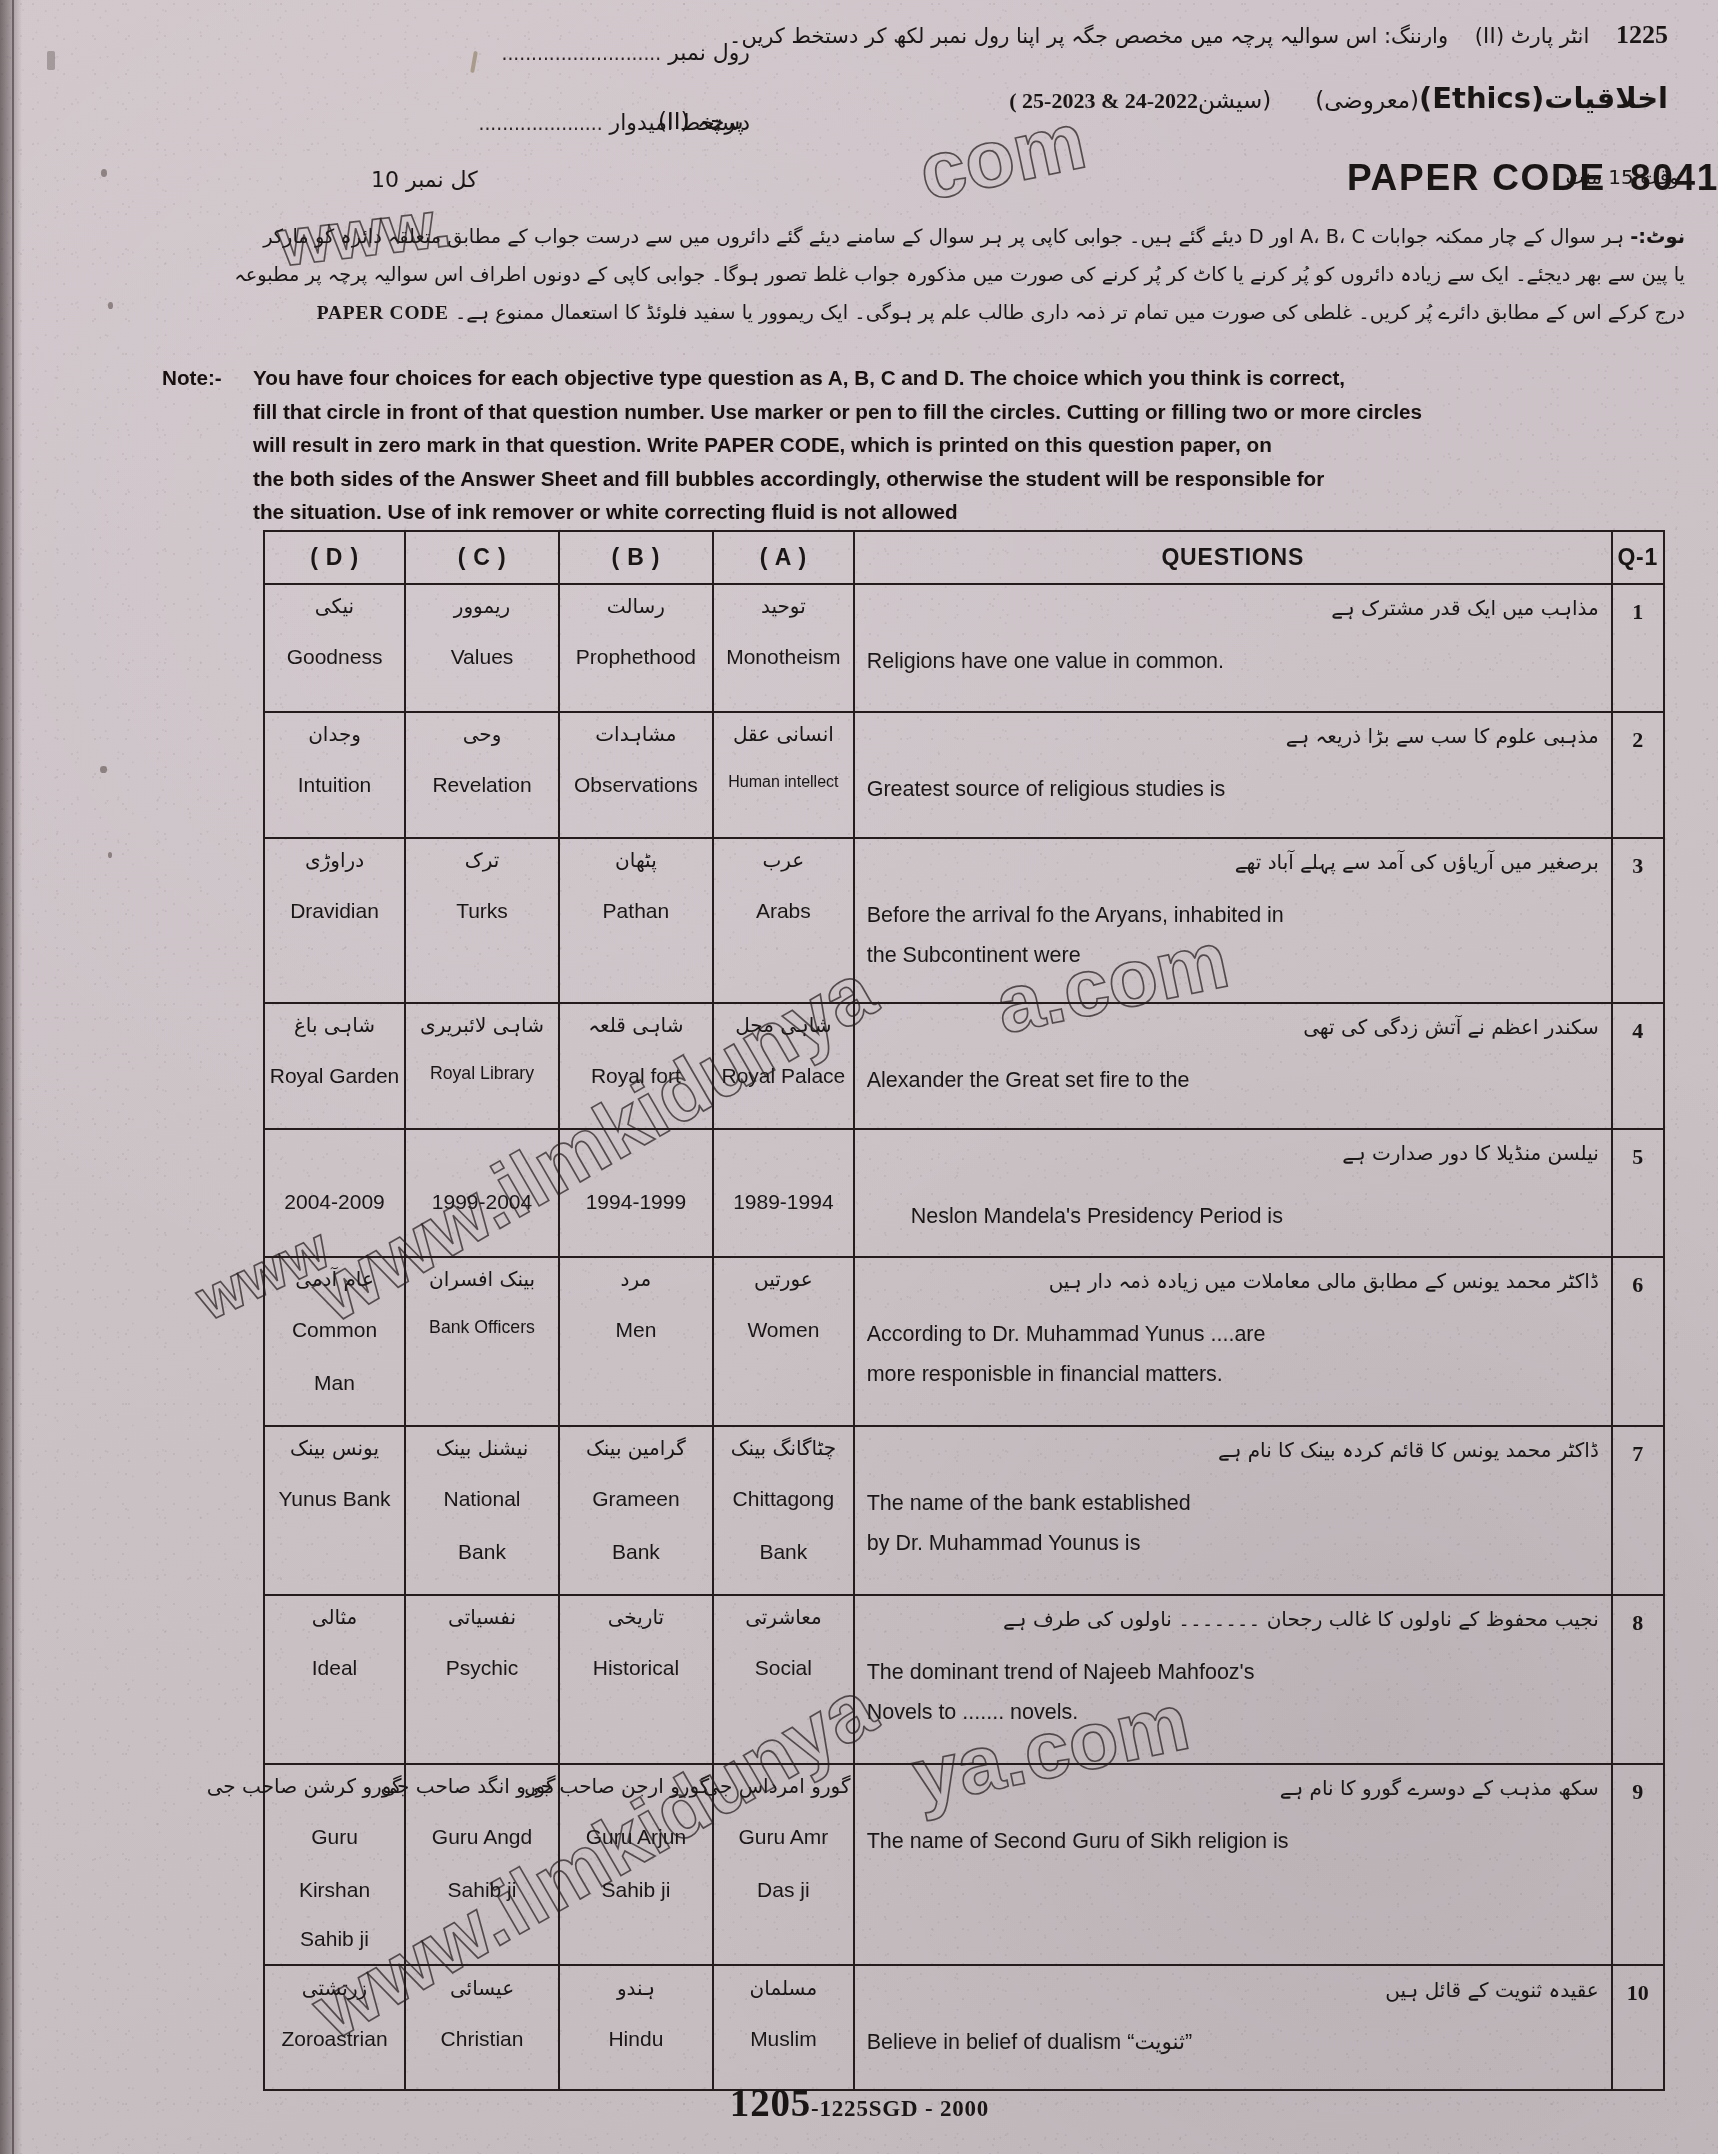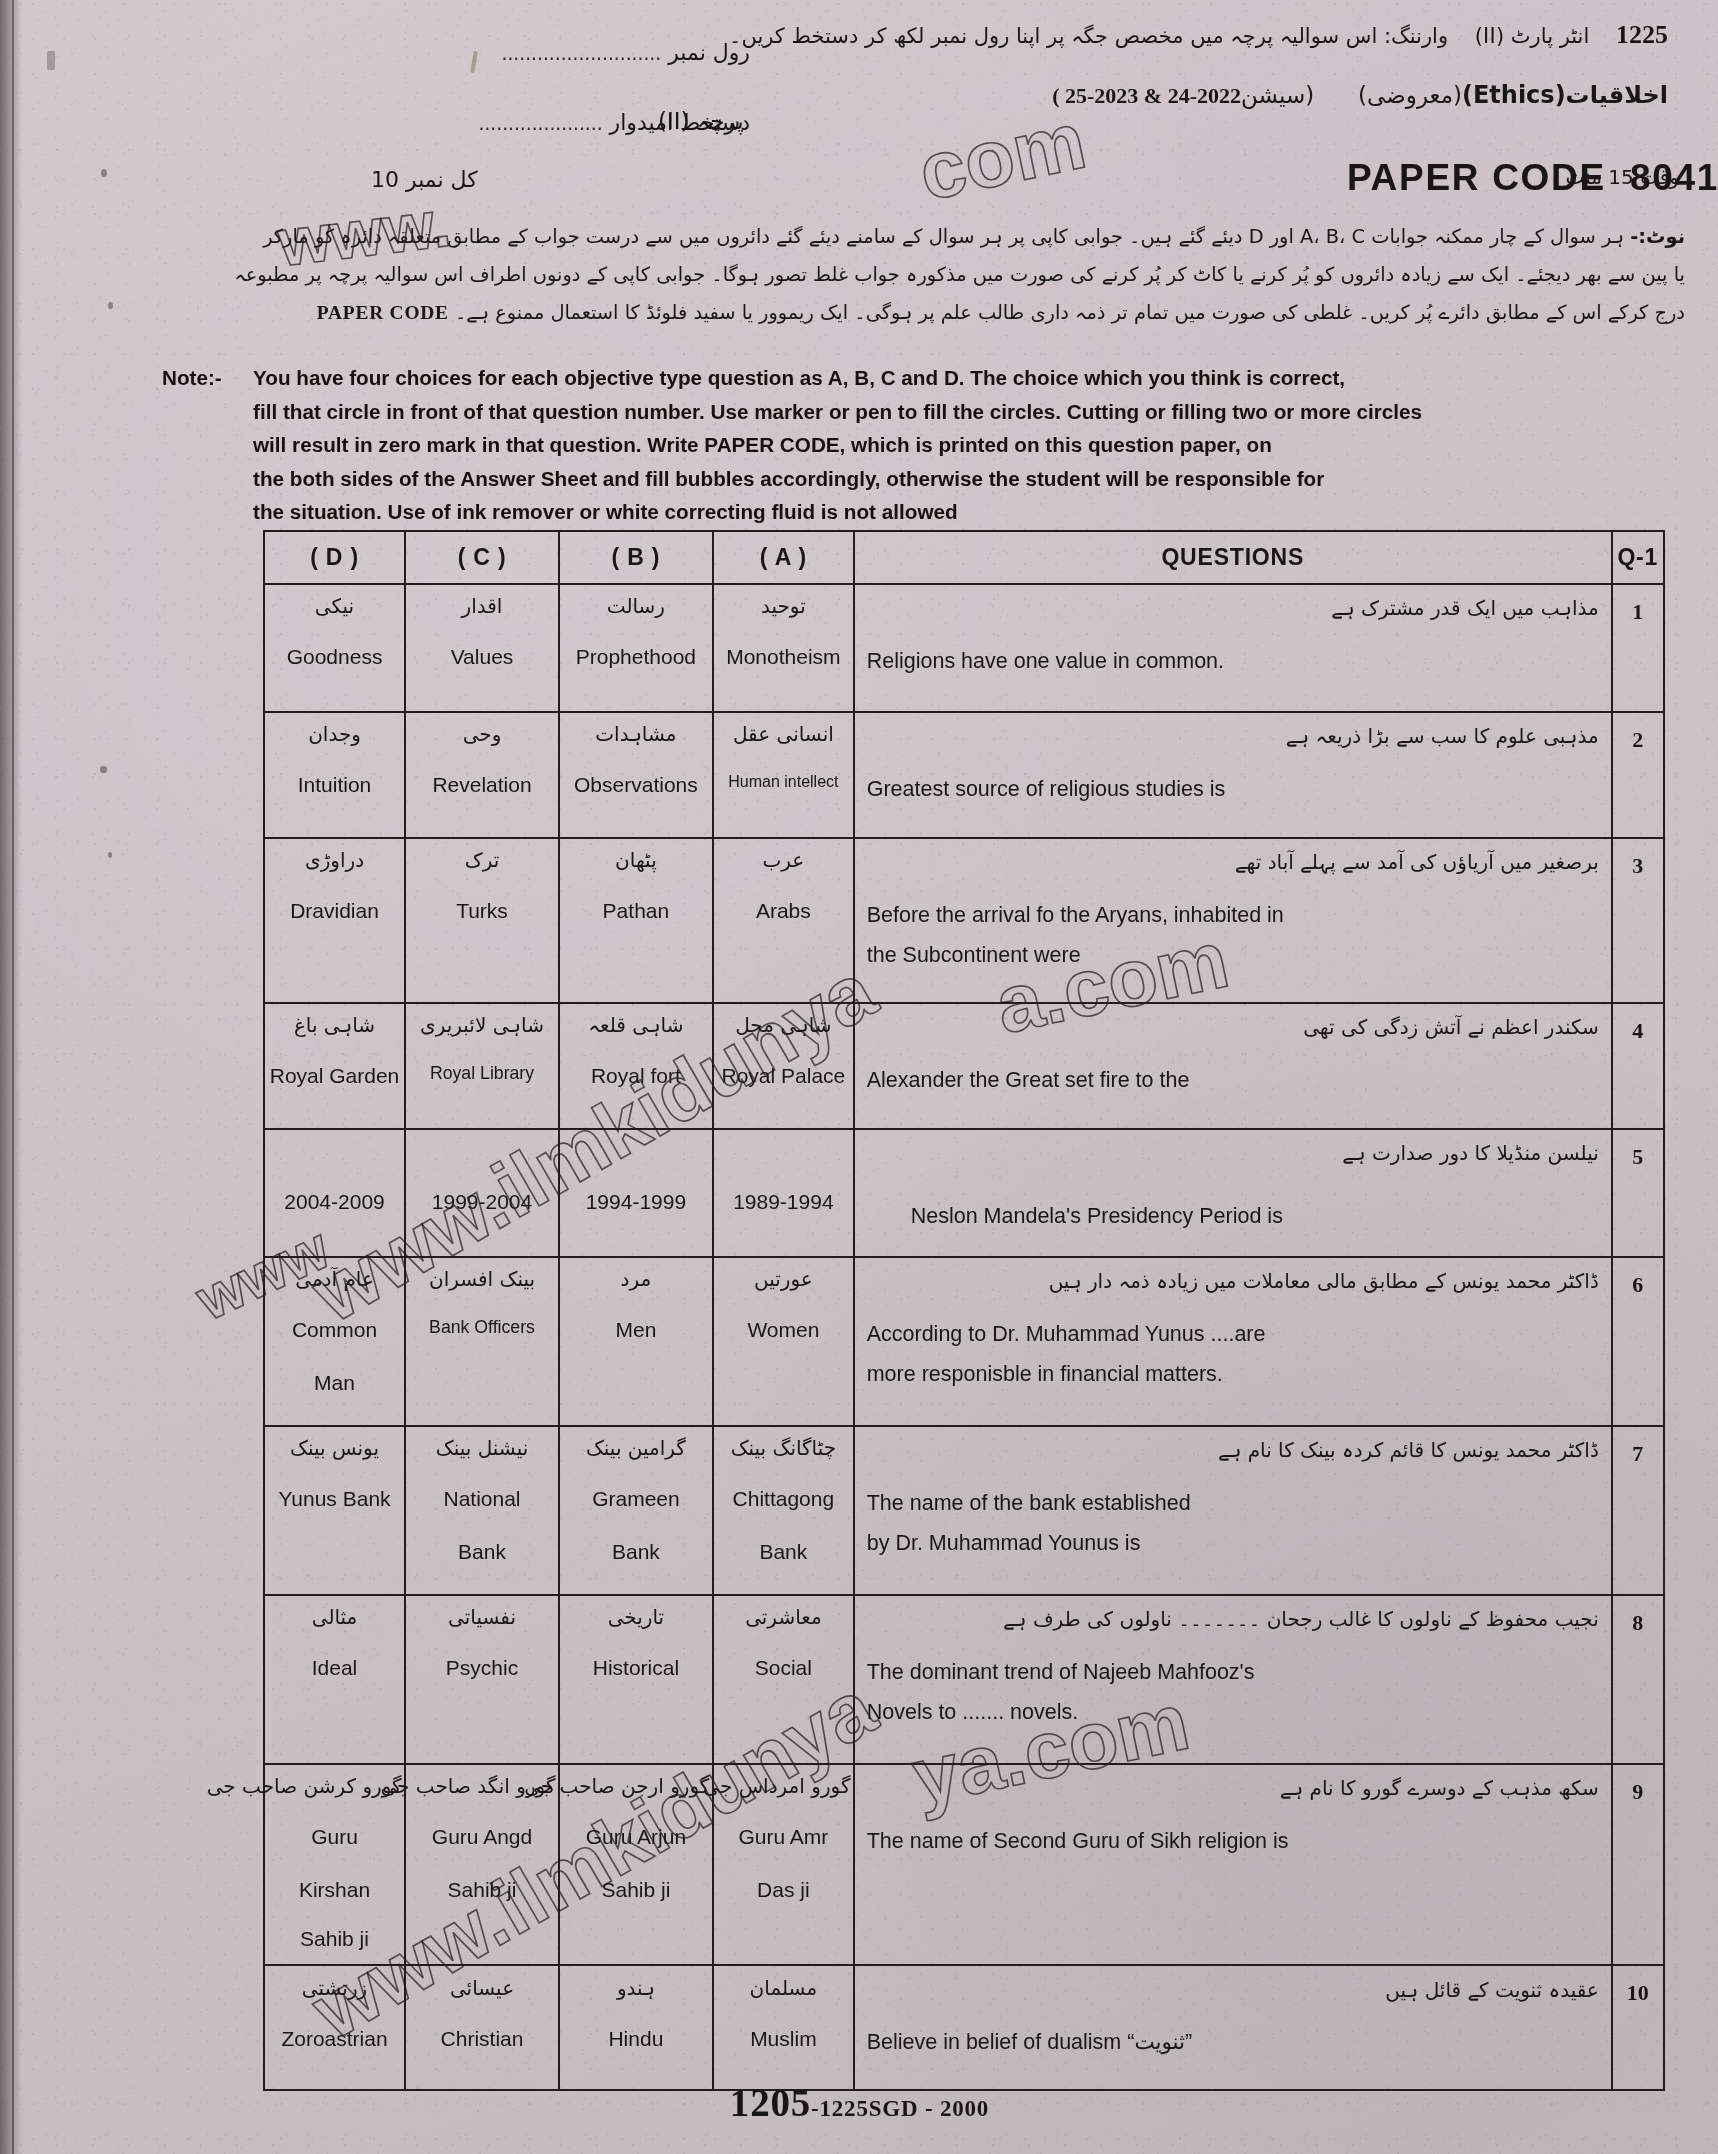--- a/index.html
+++ b/index.html
@@ -58,21 +58,21 @@
     letter-spacing:0.3px;
     padding-left:40px;
   }
   .hdr-line1 .code { font-family:"Liberation Serif", serif; font-weight:700; font-size:26px; }
   .hdr-line2 {
     position:absolute; right:51px; top:81px;
     text-align:right; font-size:23px; direction:rtl;
     font-family:"DejaVu Sans", sans-serif;
   }
   .hdr-line2 .sess { font-family:"Liberation Serif", serif; font-weight:700; font-size:22px;margin-left:32px; }
-  .hdr-line2 .subj { font-weight:700; font-size:24px; }
+  .hdr-line2 .subj { font-weight:700; font-size:29px; }
 
   .rollno {
     position:absolute; left:278px; top:40px; width:472px;
     text-align:right; direction:rtl; font-size:22px;
     font-family:"DejaVu Sans", sans-serif;
   }
   .rollno .dots, .sign .dots { letter-spacing:1.7px; font-size:18.6px; color:#2a2222; }
   .sign {
     position:absolute; left:278px; top:110px; width:472px;
     text-align:right; direction:rtl; font-size:22px;
@@ -281,21 +281,21 @@
         <th class="c-n">Q-1</th>
       </tr>
     </thead>
     <tbody>
         <tr style="height: 128px;">
           <td class="opt">
             <span class="ur">نیکی</span>
             <span class="en">Goodness</span>
           </td>
           <td class="opt">
-            <span class="ur">اقدار</span>
+            <span class="ur">ریموور</span>
             <span class="en">Values</span>
           </td>
           <td class="opt">
             <span class="ur">رسالت</span>
             <span class="en">Prophethood</span>
           </td>
           <td class="opt">
             <span class="ur">توحید</span>
             <span class="en">Monotheism</span>
           </td>

